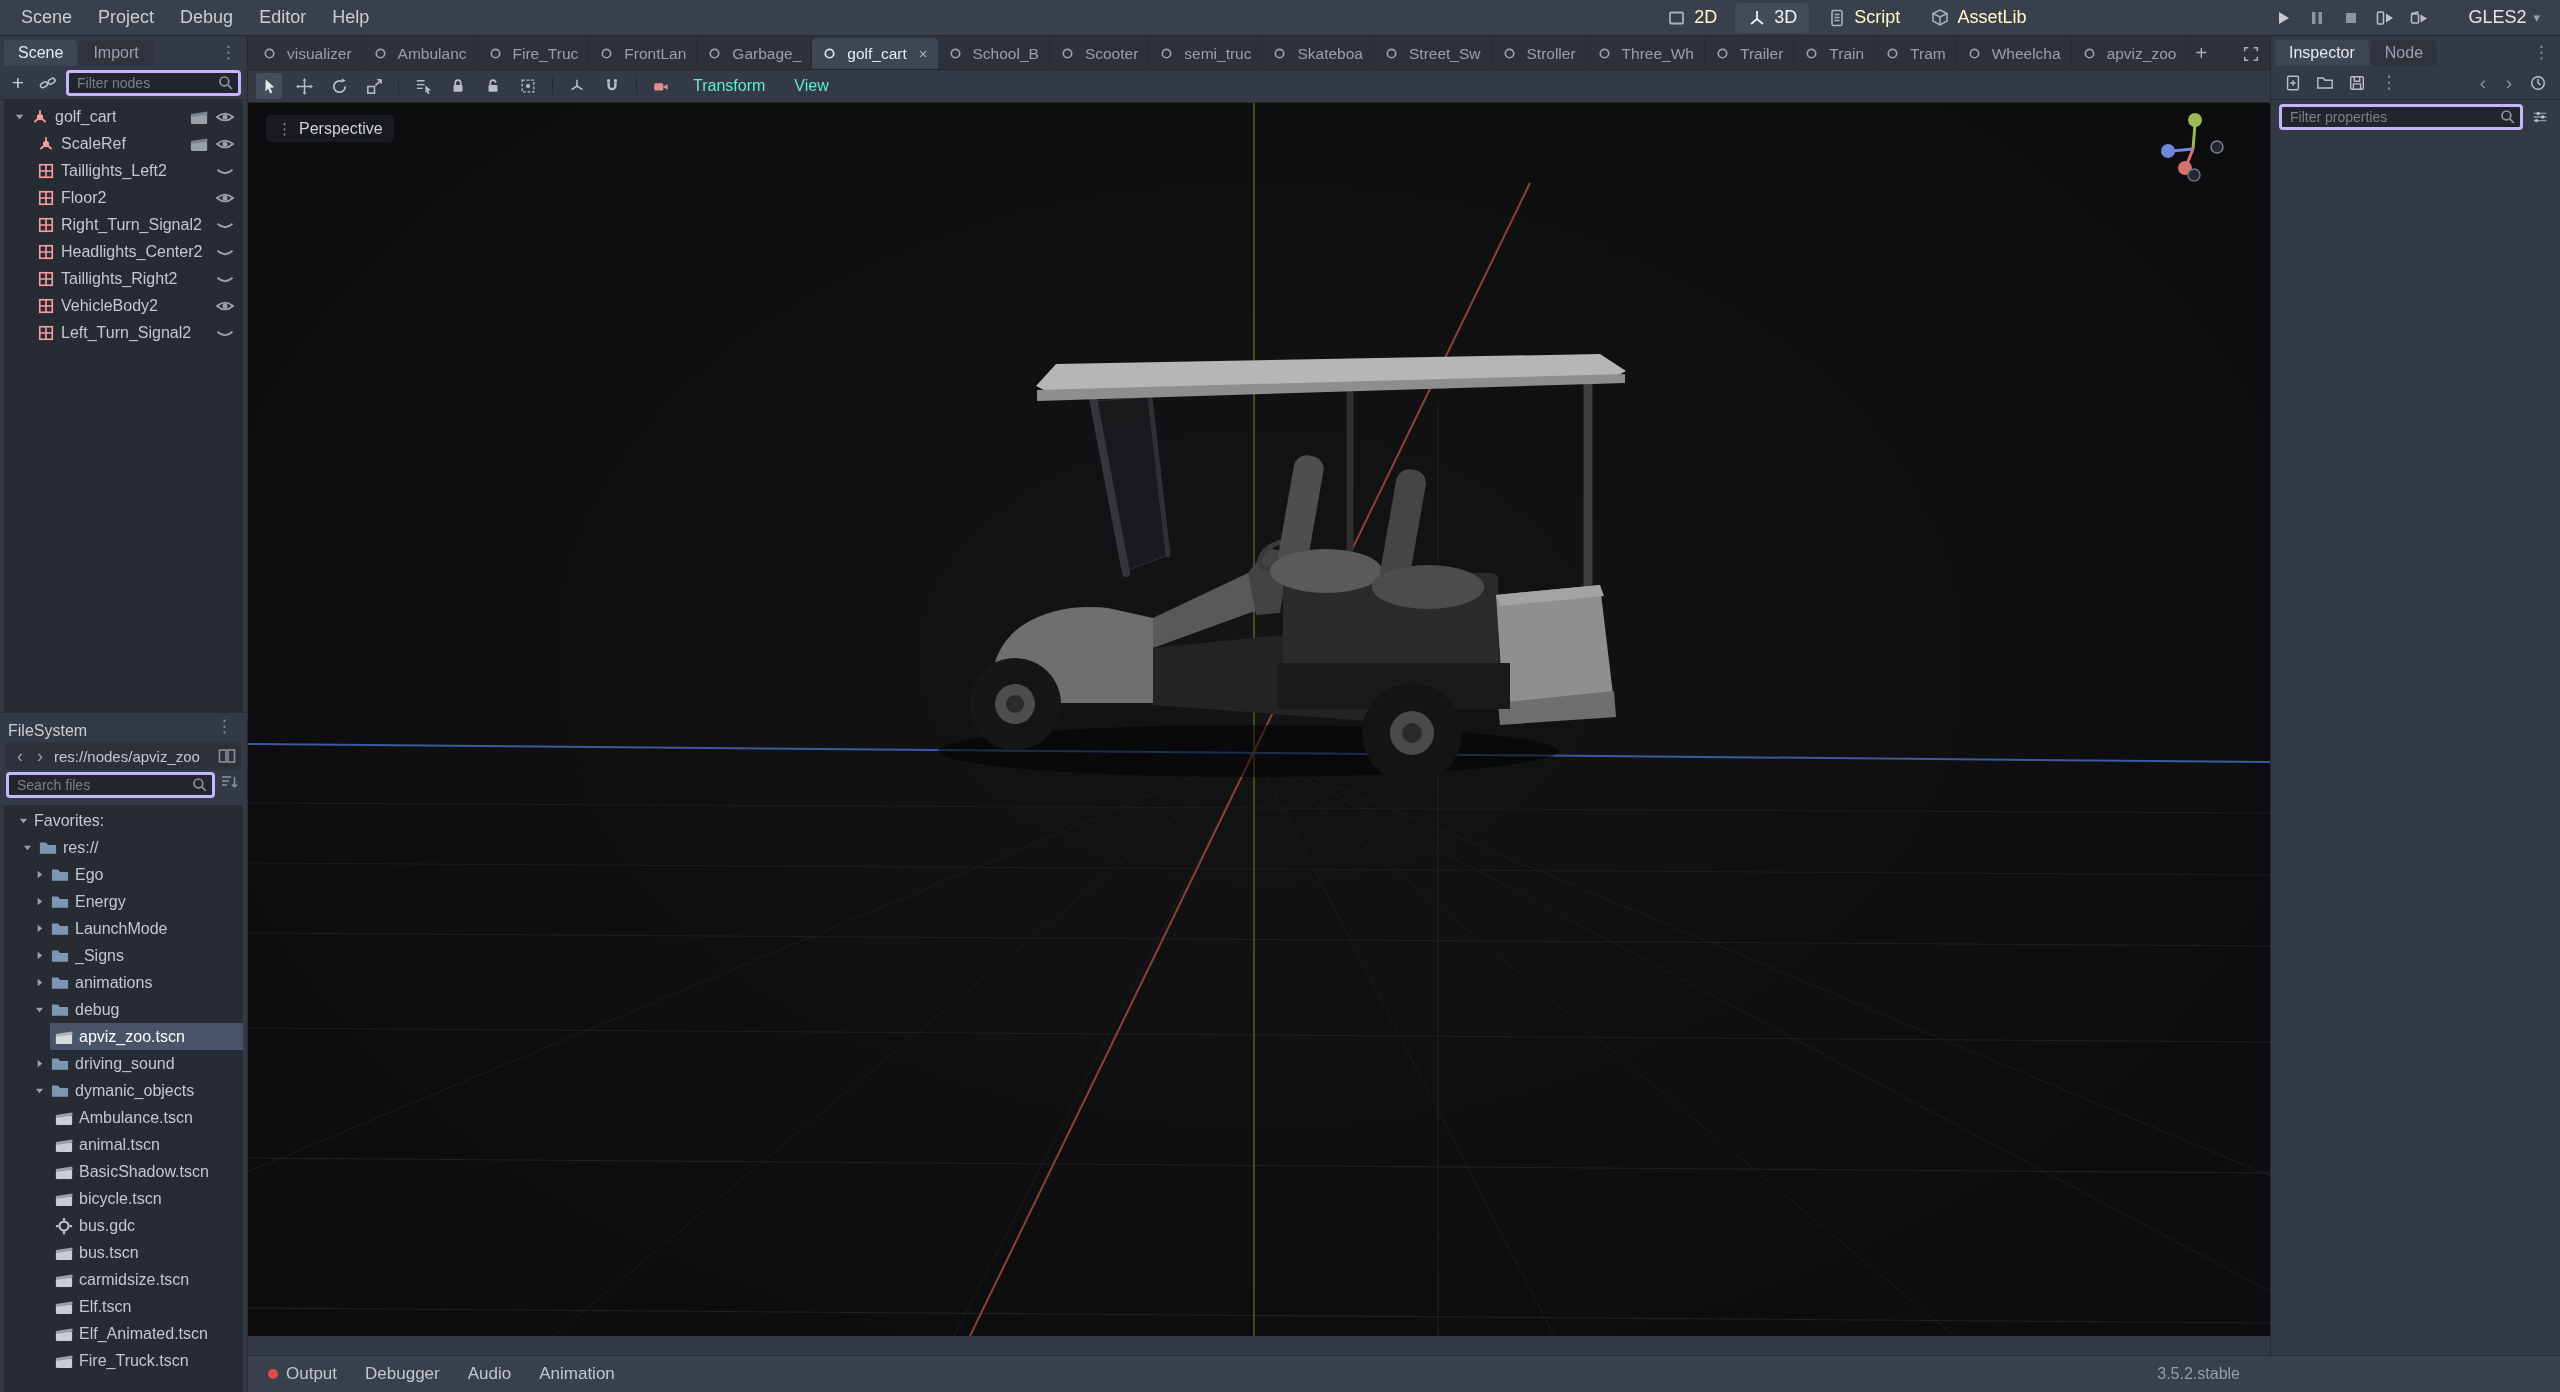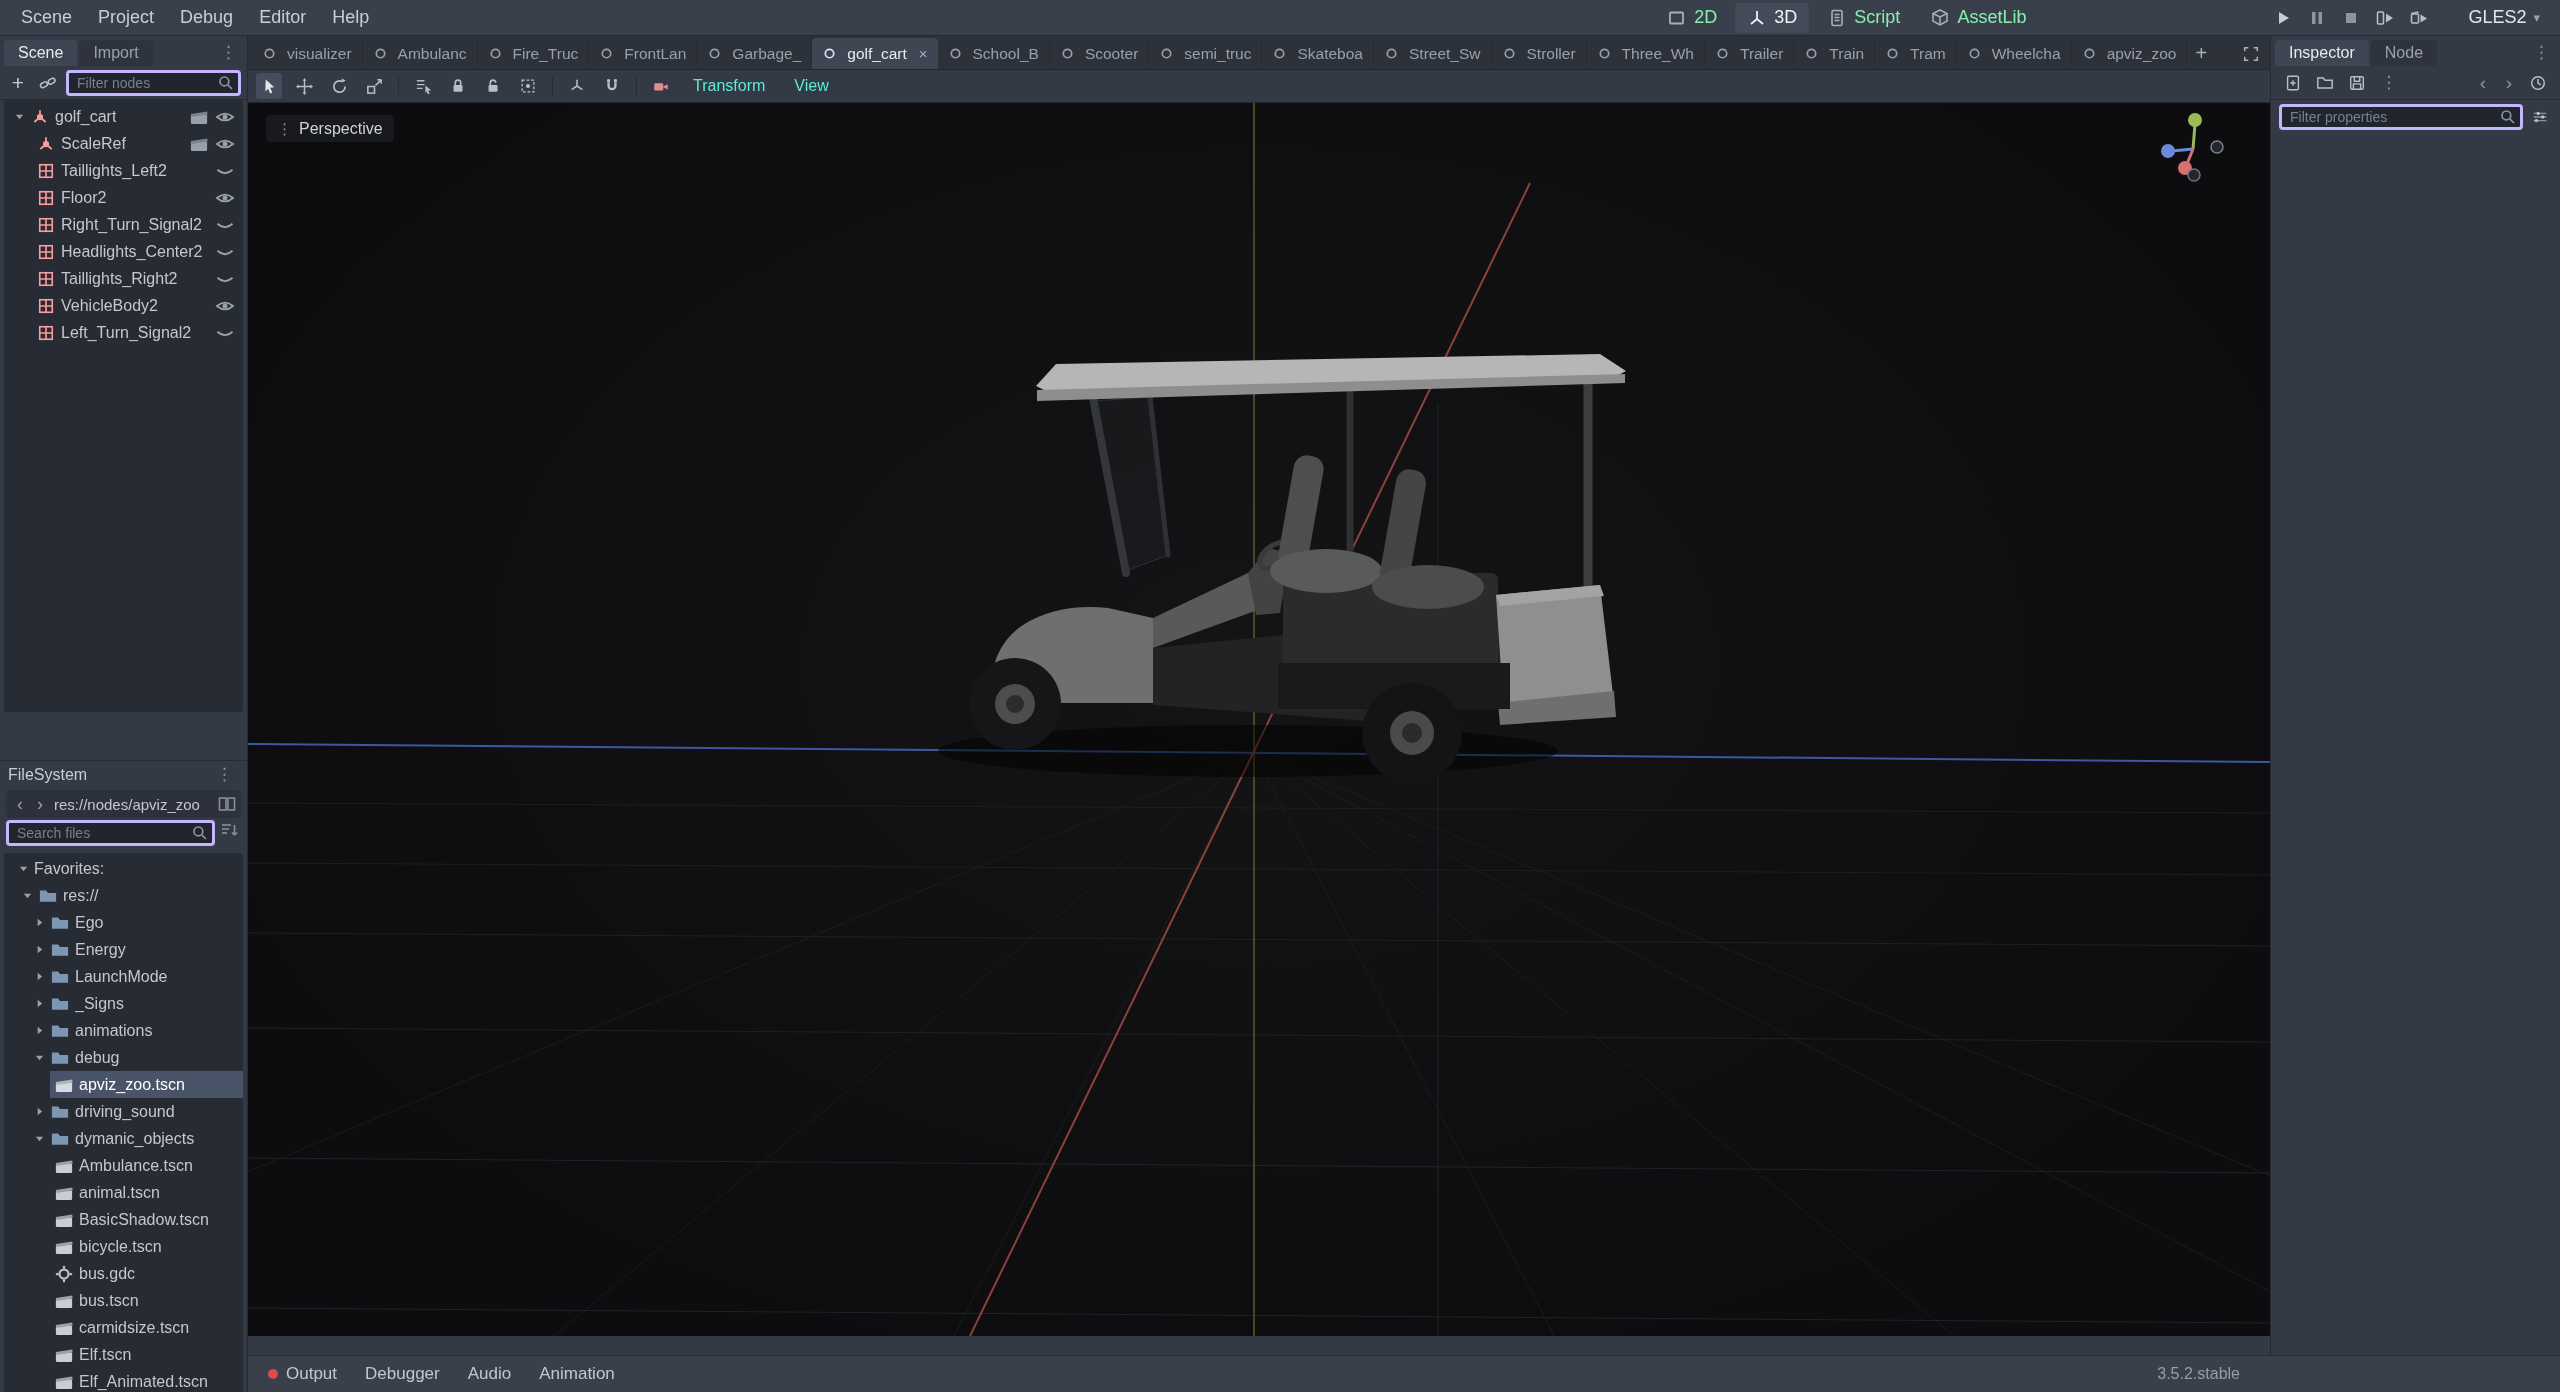--- a/index.html
+++ b/index.html
@@ -4,21 +4,21 @@
 <style>
   *{margin:0;padding:0;box-sizing:border-box;}
   html,body{width:2560px;height:1392px;}
   body{font-family:"Liberation Sans",sans-serif;background:#21252d;color:#c6cad2;overflow:hidden;font-size:16px;}
   .app{position:relative;width:2560px;height:1392px;background:#21252d;overflow:hidden;}
 
   
   .menubar{position:absolute;left:0;top:0;right:0;height:36px;background:#3a404b;border-bottom:1px solid #262a32;display:flex;align-items:center;z-index:6;padding:0 8px;}
   .menu-item{height:100%;display:flex;align-items:center;padding:0 13px;font-size:18px;color:#c9cdd4;cursor:default;}
   .workspaces{margin-left:auto;display:flex;align-items:center;gap:6px;}
-  .ws-item{display:flex;align-items:center;gap:7px;padding:0 12px;height:30px;color:#86efac;font-size:18px;border-radius:4px;}
+  .ws-item{display:flex;align-items:center;gap:7px;padding:0 12px;height:30px;color:#fef9c3;font-size:18px;border-radius:4px;}
   .ws-item.active{color:#eef0f4;background:#434a58;}
   .ws-icon{width:20px;height:20px;display:flex;}
   .playbar{margin-left:230px;display:flex;align-items:center;gap:4px;}
   .icon-btn{width:30px;height:30px;display:flex;align-items:center;justify-content:center;color:#b9bec7;border-radius:3px;}
   .renderer{margin-left:22px;display:flex;align-items:center;gap:7px;padding:0 12px;font-size:18px;color:#e2e6ec;}
   .renderer .dd{font-size:13px;color:#9aa1ad;}
 
   
   .leftdock{position:absolute;left:0;top:36px;bottom:0;width:248px;background:#343a45;border-right:1px solid #262a32;display:flex;flex-direction:column;z-index:4;}
   .rightdock{position:absolute;right:0;top:36px;width:290px;bottom:37px;background:#343a45;border-left:1px solid #262a32;display:flex;flex-direction:column;z-index:4;}
@@ -37,21 +37,21 @@
 
   .scene-tree{height:612px;background:#262b34;margin:0 4px;border-radius:3px;overflow:hidden;padding-top:3px;}
   .trow{display:flex;align-items:center;height:27px;padding-right:8px;color:#c3c8d0;font-size:16px;white-space:nowrap;}
   .trow .arrow{width:22px;display:flex;justify-content:center;color:#9aa0ab;}
   .trow .nicon{width:20px;height:20px;margin-right:5px;display:flex;flex:0 0 auto;}
   .trow .rbtn{width:20px;height:20px;margin-left:6px;color:#9aa0aa;display:flex;flex:0 0 auto;}
   .trow .nlabel{overflow:hidden;text-overflow:clip;}
   .td0{padding-left:4px;}
   .td1{padding-left:32px;}
 
-  .fs-header{height:28px;display:flex;align-items:center;padding:0 8px;font-size:16px;color:#c9cdd4;border-top:1px solid #272b34;margin-top:48px;}
+  .fs-header{height:28px;display:flex;align-items:flex-end;padding:0 8px;font-size:16px;color:#c9cdd4;border-top:1px solid #272b34;}
   .fs-path{height:28px;margin:2px 6px;background:#2c313b;border-radius:4px;display:flex;align-items:center;padding:0 4px;}
   .fs-path .nav{width:20px;text-align:center;color:#9aa1ad;font-size:18px;}
   .fs-path .ptext{flex:1;font-size:15px;color:#c3c8d0;padding-left:4px;white-space:nowrap;overflow:hidden;}
   .fs-path .split{width:20px;height:20px;color:#8d94a0;display:flex;}
   .fs-search{height:30px;display:flex;gap:4px;margin:0 6px 3px;}
   .fs-tree{flex:1;background:#262b34;margin:0 4px;border-radius:3px 3px 0 0;overflow:hidden;padding-top:2px;}
   .fd0{padding-left:8px;}
   .fd1{padding-left:12px;}
   .fd2{padding-left:24px;}
   .fd3{padding-left:50px;}

